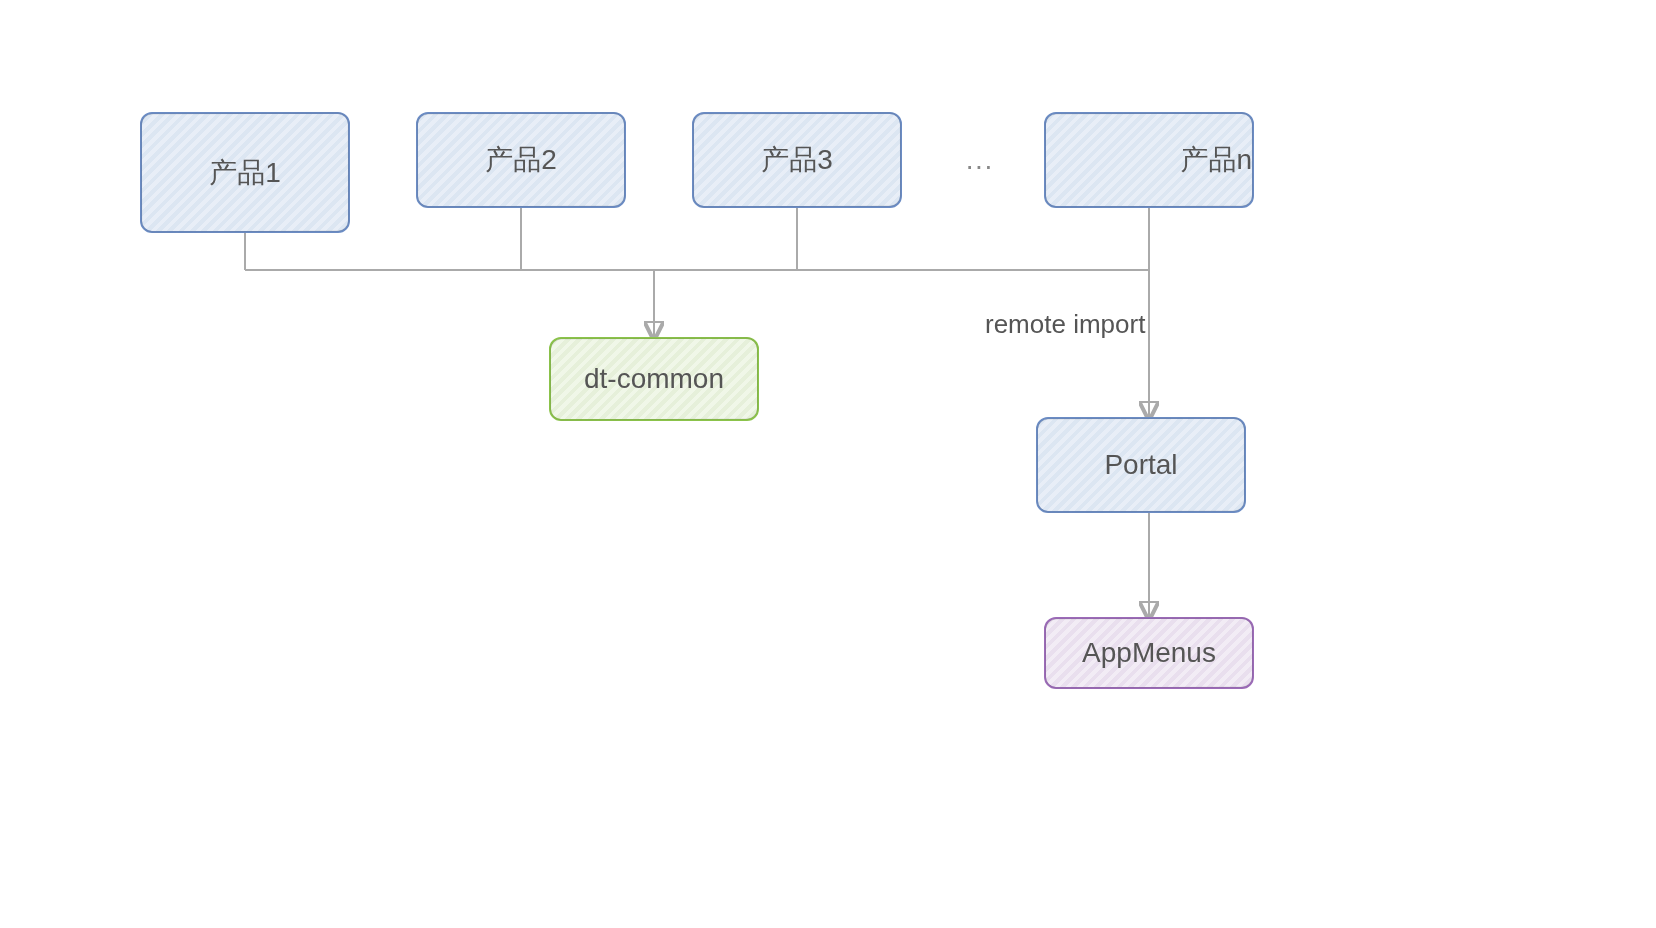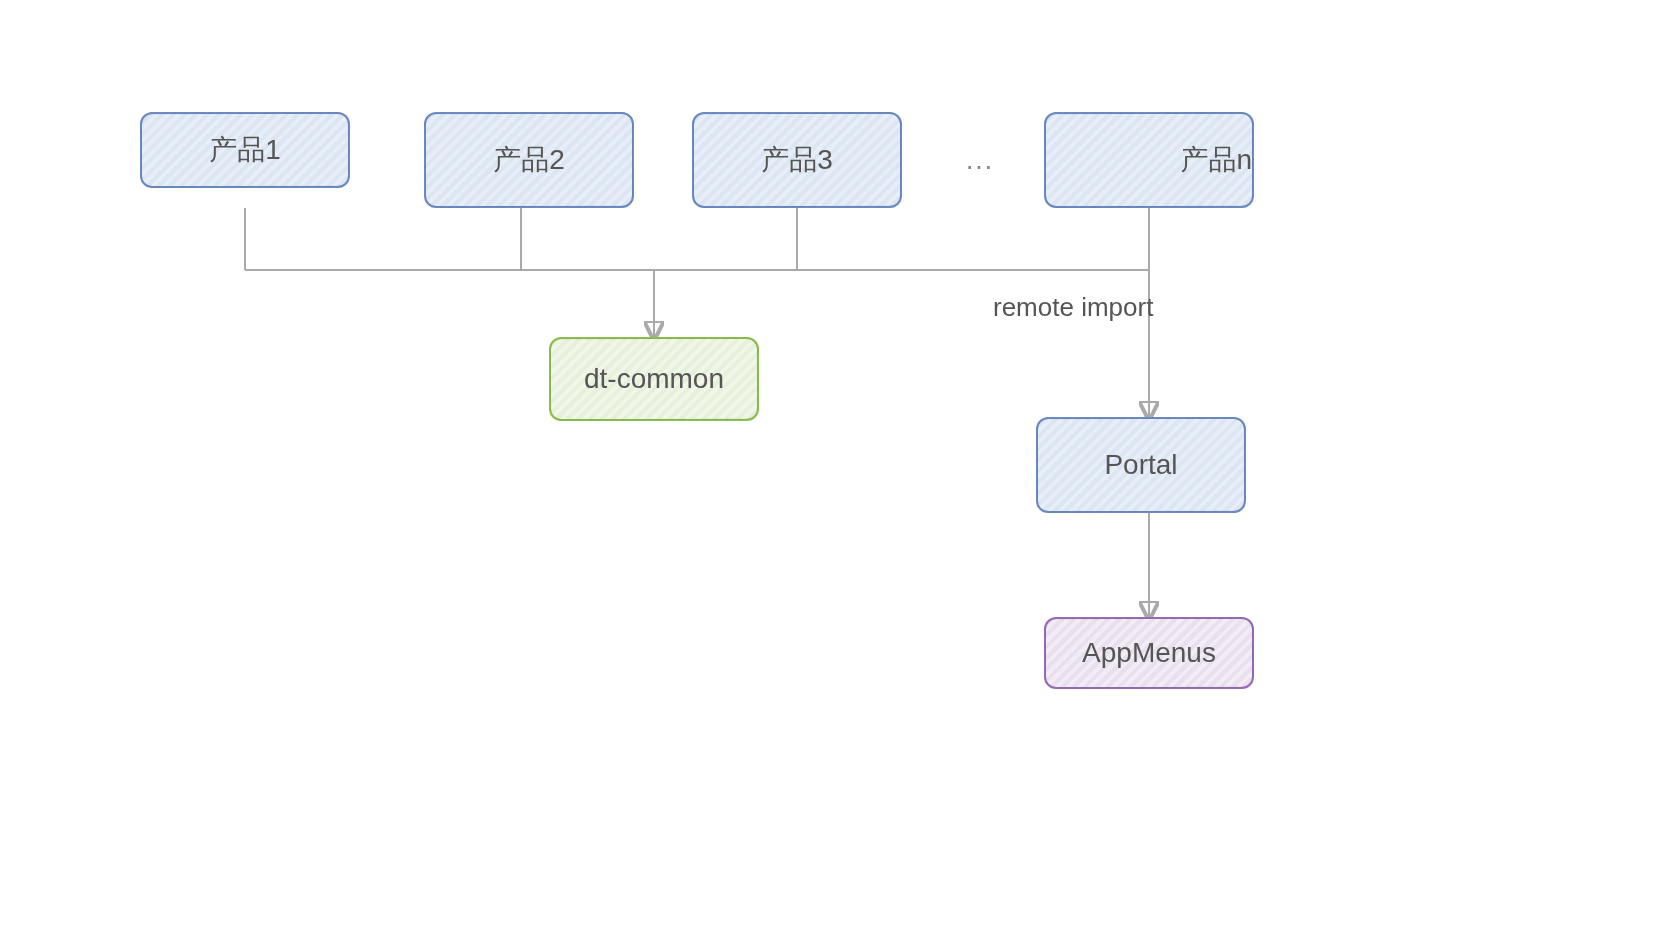--- a/index.html
+++ b/index.html
@@ -102,37 +102,37 @@
 
   <line x1="245" y1="270" x2="1149" y2="270"></line>
 
   <line x1="654" y1="270" x2="654" y2="337" marker-end="url(#arrowhead)"></line>
 
   <line x1="1149" y1="270" x2="1149" y2="417" marker-end="url(#arrowhead)"></line>
 
   <line x1="1149" y1="513" x2="1149" y2="617" marker-end="url(#arrowhead)"></line>
 </svg>
 
-<div class="node node-blue" style="left:140px;top:112px;width:210px;height:76px;">
+<div class="node node-blue" style="left:140px;top:112px;width:210px;height:121px;">
   <span>产品1</span>
 </div>
-<div class="node node-blue" style="left:416px;top:112px;width:210px;height:96px;margin-left:8px;">
+<div class="node node-blue" style="left:416px;top:112px;width:210px;height:96px;">
   <span>产品2</span>
 </div>
 <div class="node node-blue" style="left:692px;top:112px;width:210px;height:96px;">
   <span>产品3</span>
 </div>
 <div class="node node-blue" style="left:1044px;top:112px;width:210px;height:96px;justify-content:flex-end;">
   <span>产品n</span>
 </div>
 <div class="node node-green" style="left:549px;top:337px;width:210px;height:84px;">
   <span>dt-common</span>
 </div>
 <div class="node node-blue" style="left:1036px;top:417px;width:210px;height:96px;">
   <span>Portal</span>
 </div>
 <div class="node node-purple" style="left:1044px;top:617px;width:210px;height:72px;">
   <span>AppMenus</span>
 </div>
 
 <div class="ellipsis" style="left:965px;top:150px;">···</div>
 
-<div class="edge-label" style="left:985px;top:292px;margin-left:8px;">remote import</div>
+<div class="edge-label" style="left:985px;top:309px;">remote import</div>
 
 </body></html>

